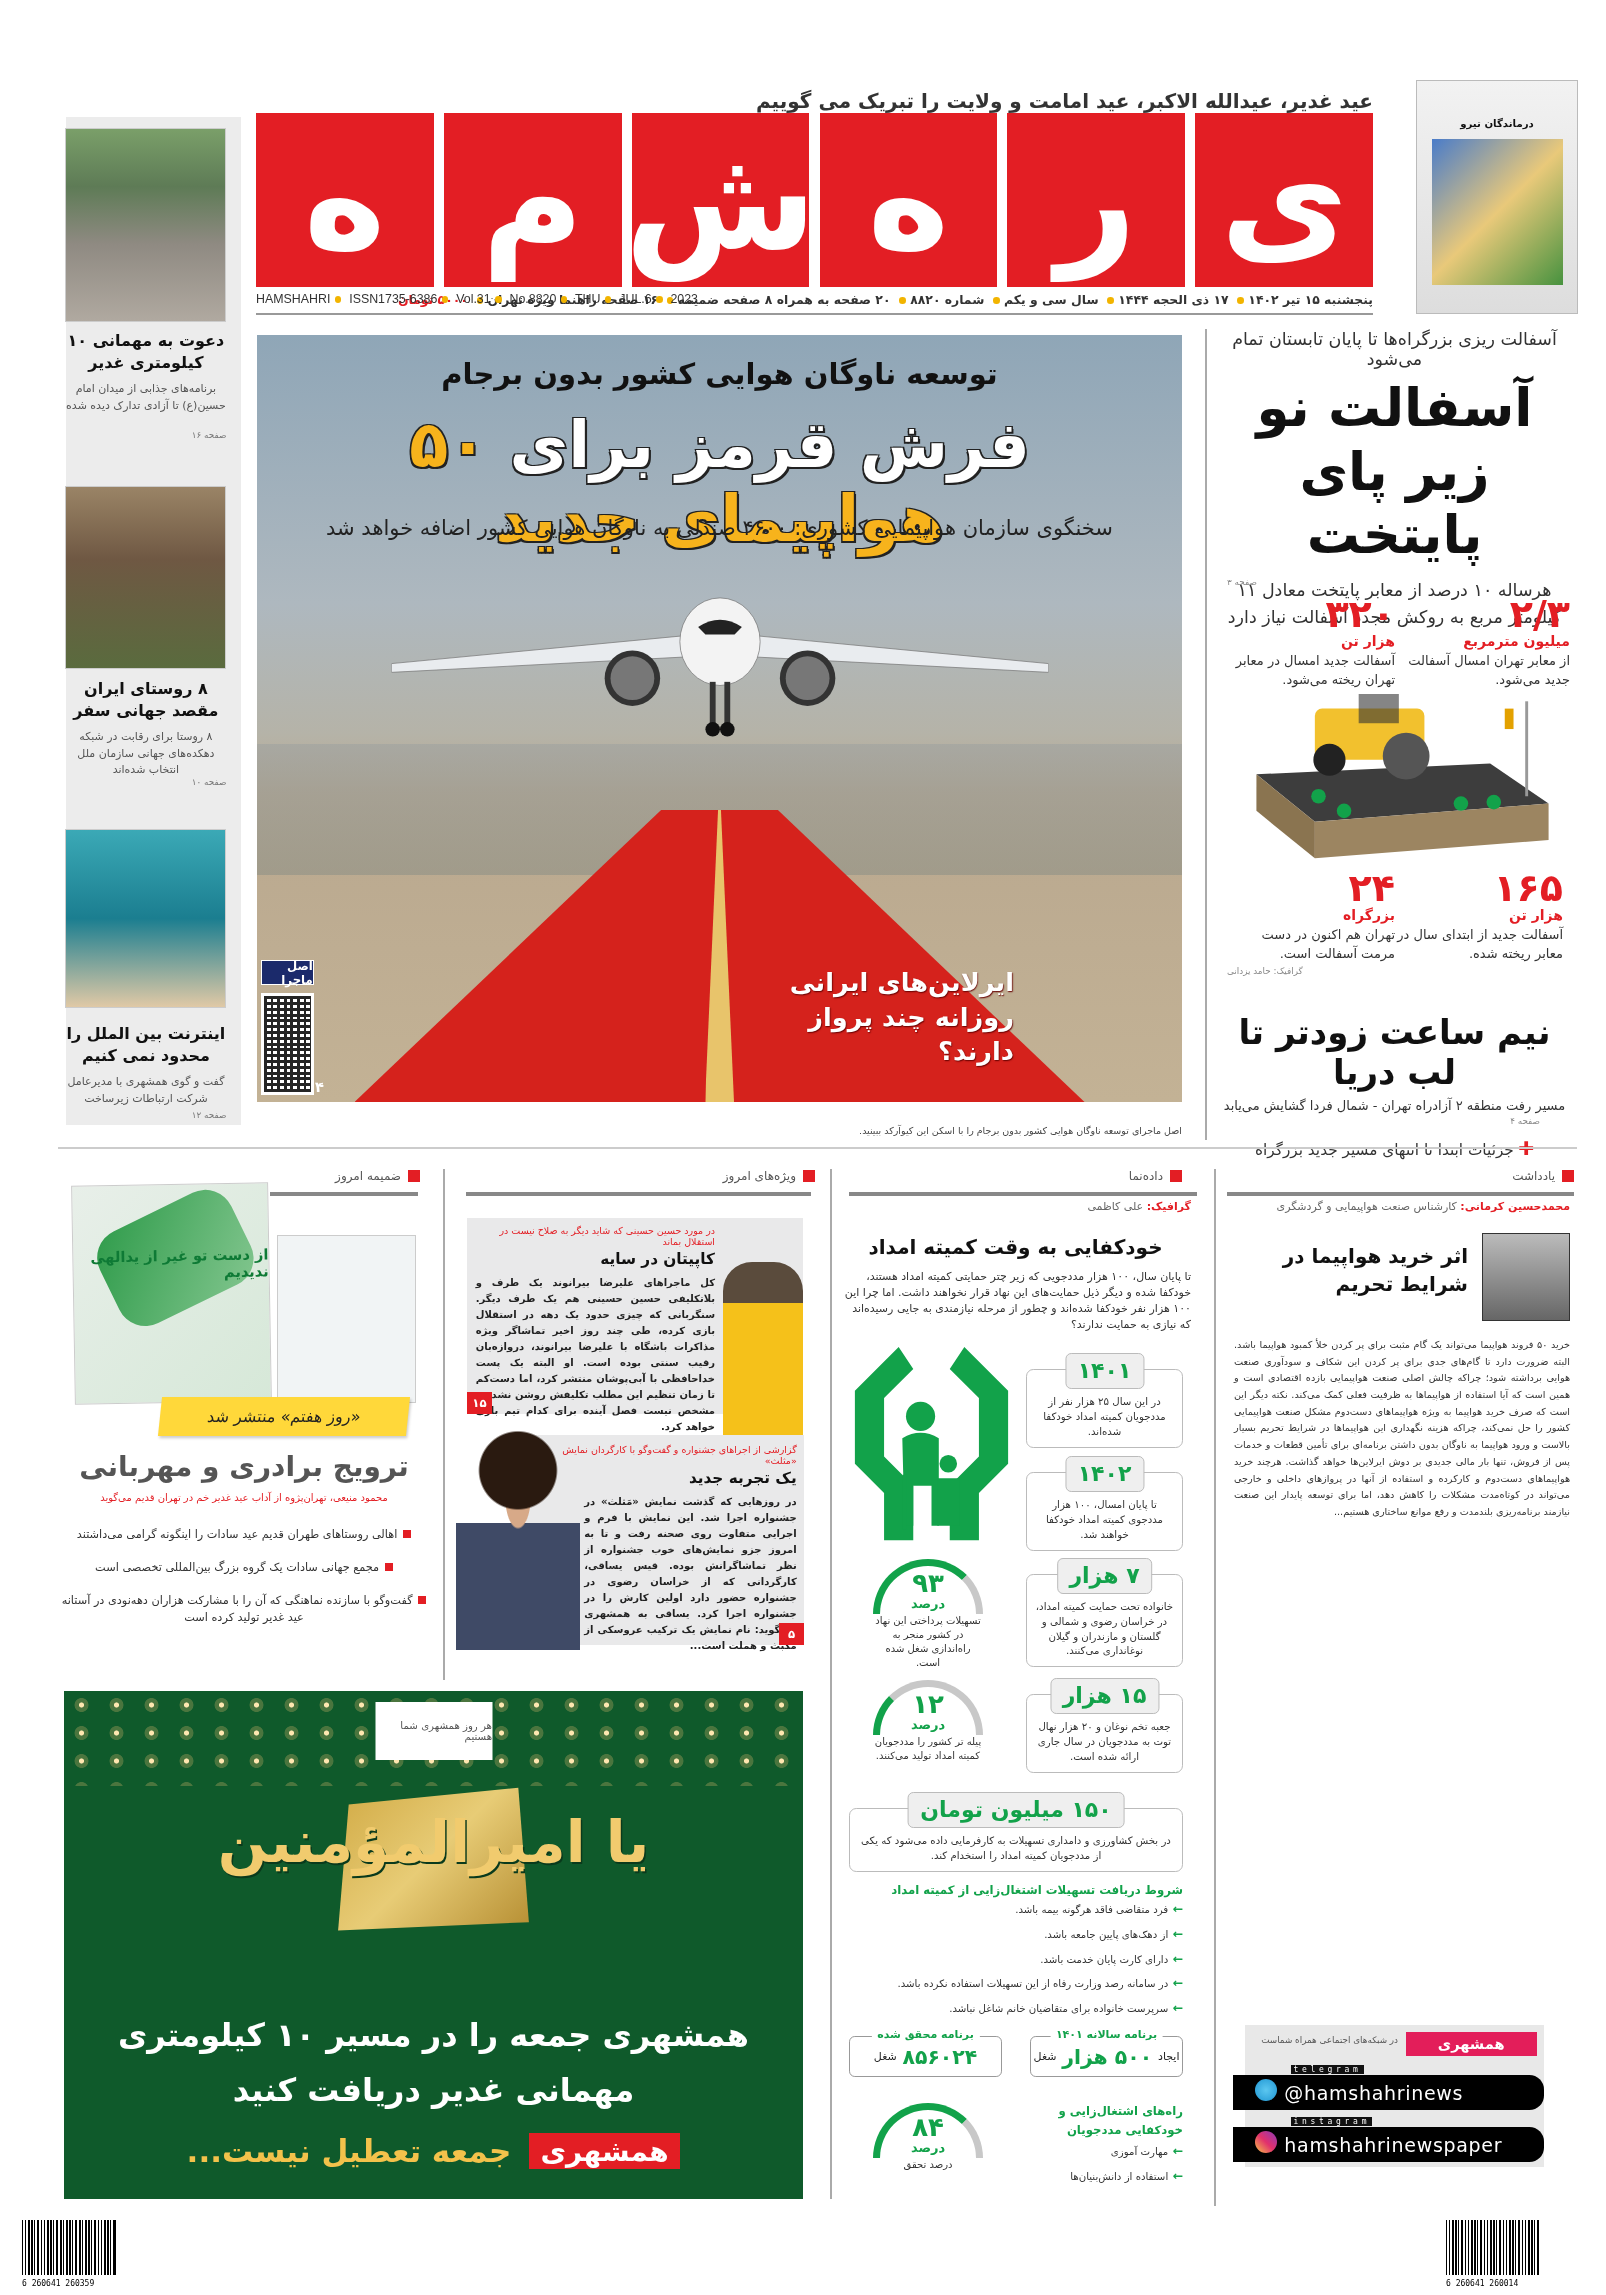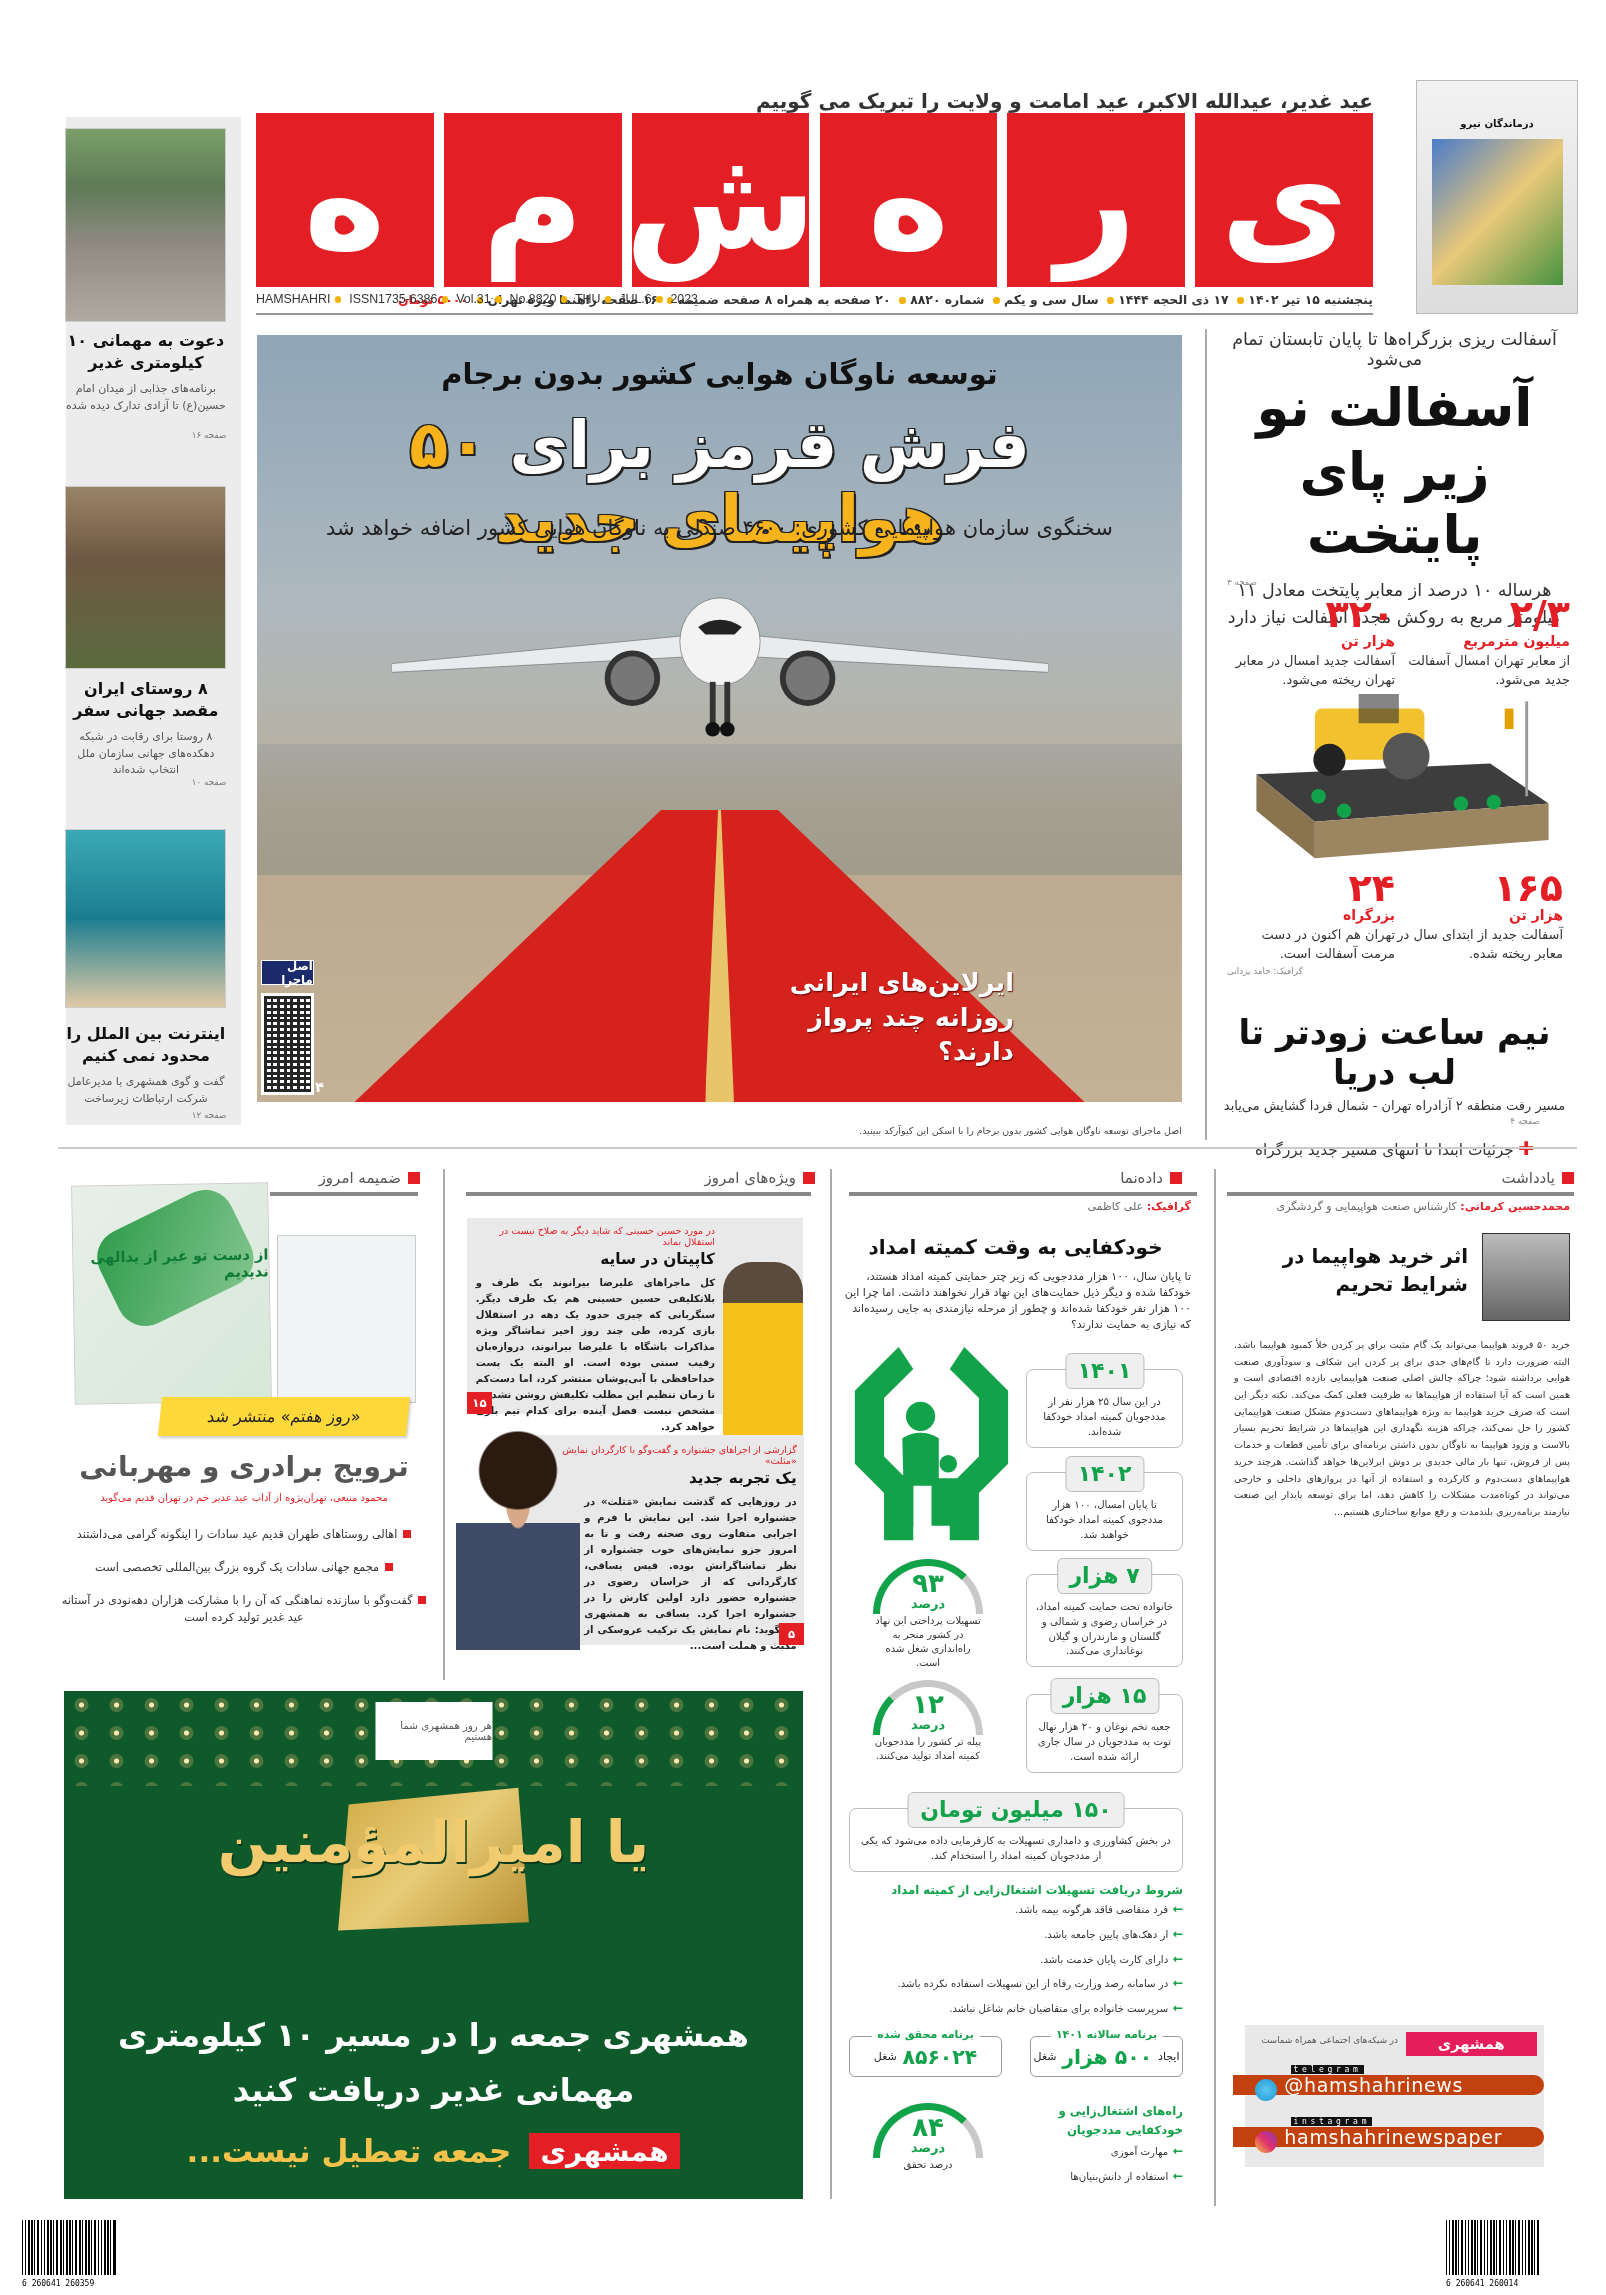--- a/index.html
+++ b/index.html
@@ -56,21 +56,21 @@
 #beach{left:1212px;top:1012px;width:365px}
 #beach-title{font-size:34px;font-weight:bold;text-align:center;color:#111}
 #beach-sub{font-size:13px;color:#333;text-align:center;margin-top:5.8px}
 #beach-page{font-size:8.8px;color:#888;text-align:right;margin-right:37px;margin-top:2.9px}
 #beach-link{font-size:15.3px;font-weight:normal;color:#333;text-align:center;margin-top:11px}
 #beach-link .plus{color:#e31e24;font-size:19px;margin-left:4.4px}
 
 .vrule{width:1.5px;background:#aaa}
 
 
-.sec-head{position:absolute;display:flex;align-items:center;gap:7.3px;font-size:15px;color:#555}
+.sec-head{position:absolute;display:flex;align-items:center;gap:7.3px;font-size:12px;color:#555}
 .sec-head .sq{width:11.7px;height:11.7px;background:#e31e24}
 .sec-bar{position:absolute;height:3.7px;background:#888}
 
 
 #note{left:1234px;top:1169px;width:336px}
 #note-author{font-size:11px;color:#666;margin-top:31px}
 #note-author .nm{color:#e31e24;font-weight:bold}
 #note-photo{position:absolute;right:0;top:64px;width:88px;height:88px;background:linear-gradient(#bbb,#666);border:0.7px solid #333}
 #note-title{position:absolute;right:102px;top:73px;font-size:20px;font-weight:bold;line-height:1.4;color:#111;text-align:right}
 #note-body{position:absolute;right:0;top:168px;width:336px;font-size:9.7px;line-height:1.72;color:#333;text-align:justify}
@@ -121,21 +121,21 @@
 #ad{left:64px;top:1691px;width:739px;height:252px;background:#0f5a2b;overflow:hidden}
 #ad .lights{position:absolute;top:0;left:0;right:0;height:95px;background-image:radial-gradient(circle,#ffe7b0 0 2.2px,rgba(255,200,120,.25) 2.9px 6.6px,transparent 7.3px);background-size:35px 28px}
 #ad-tag{position:absolute;left:50%;transform:translateX(-50%);top:11px;width:117px;height:58px;background:#fff;display:flex;align-items:center;justify-content:center;font-size:10.2px;color:#555}
 #ad-cal{position:absolute;left:50%;transform:translateX(-50%);top:80px;width:212px;height:168px;background:linear-gradient(135deg,#d7a83d,#f3d27a 50%,#b98a2b);clip-path:polygon(10% 20%,90% 10%,95% 90%,5% 95%);opacity:.95}
 #ad-cal-text{position:absolute;left:0;right:0;top:117px;text-align:center;font-size:58px;font-weight:bold;color:#f1cb6e;text-shadow:1.5px 1.5px 0 #0a3a1c}
 
 
 #social{left:1245px;top:2025px;width:299px;height:142px;background:#e8e8e8}
 #social-logo{position:absolute;right:7.3px;top:7.3px;width:131px;height:23.4px;background:#e31e5a;color:#fff;font-weight:bold;font-size:14.6px;display:flex;align-items:center;justify-content:center}
 #social-note{position:absolute;right:146px;top:10.2px;font-size:8.8px;color:#555}
-.soc{position:absolute;left:-11.7px;width:311px;height:20px;background:#c2410c;border-radius:0 14.6px 14.6px 0;display:flex;align-items:center;padding-left:51px;direction:ltr}
+.soc{position:absolute;left:-11.7px;width:311px;height:35px;background:#000000;border-radius:0 14.6px 14.6px 0;display:flex;align-items:center;padding-left:51px;direction:ltr}
 .soc .handle{color:#fff;font-size:19px;font-family:"DejaVu Sans",sans-serif;letter-spacing:0.7px}
 .soc .ic{position:absolute;left:22px;top:3.7px;width:22px;height:22px;border-radius:50%}
 .soc .lab{position:absolute;left:58px;top:-10.2px;background:#111;color:#fff;font-size:8px;letter-spacing:3.7px;padding:0 2.2px;font-family:"DejaVu Sans Mono",monospace}
 
 
 .barcode{position:absolute;width:95px;height:55px;background-image:repeating-linear-gradient(90deg,#000 0 1.5px,#fff 1.5px 2.9px,#000 2.9px 3.7px,#fff 3.7px 5.8px,#000 5.8px 8px,#fff 8px 9.5px)}
 .barcode-num{position:absolute;font-size:8px;font-family:"DejaVu Sans Mono",monospace;color:#000;direction:ltr}
 
 
 #mini-cover{right:29px;top:80px;width:162px;height:234px;background:linear-gradient(#f2f2f2,#ddd);border:0.7px solid #bbb}

